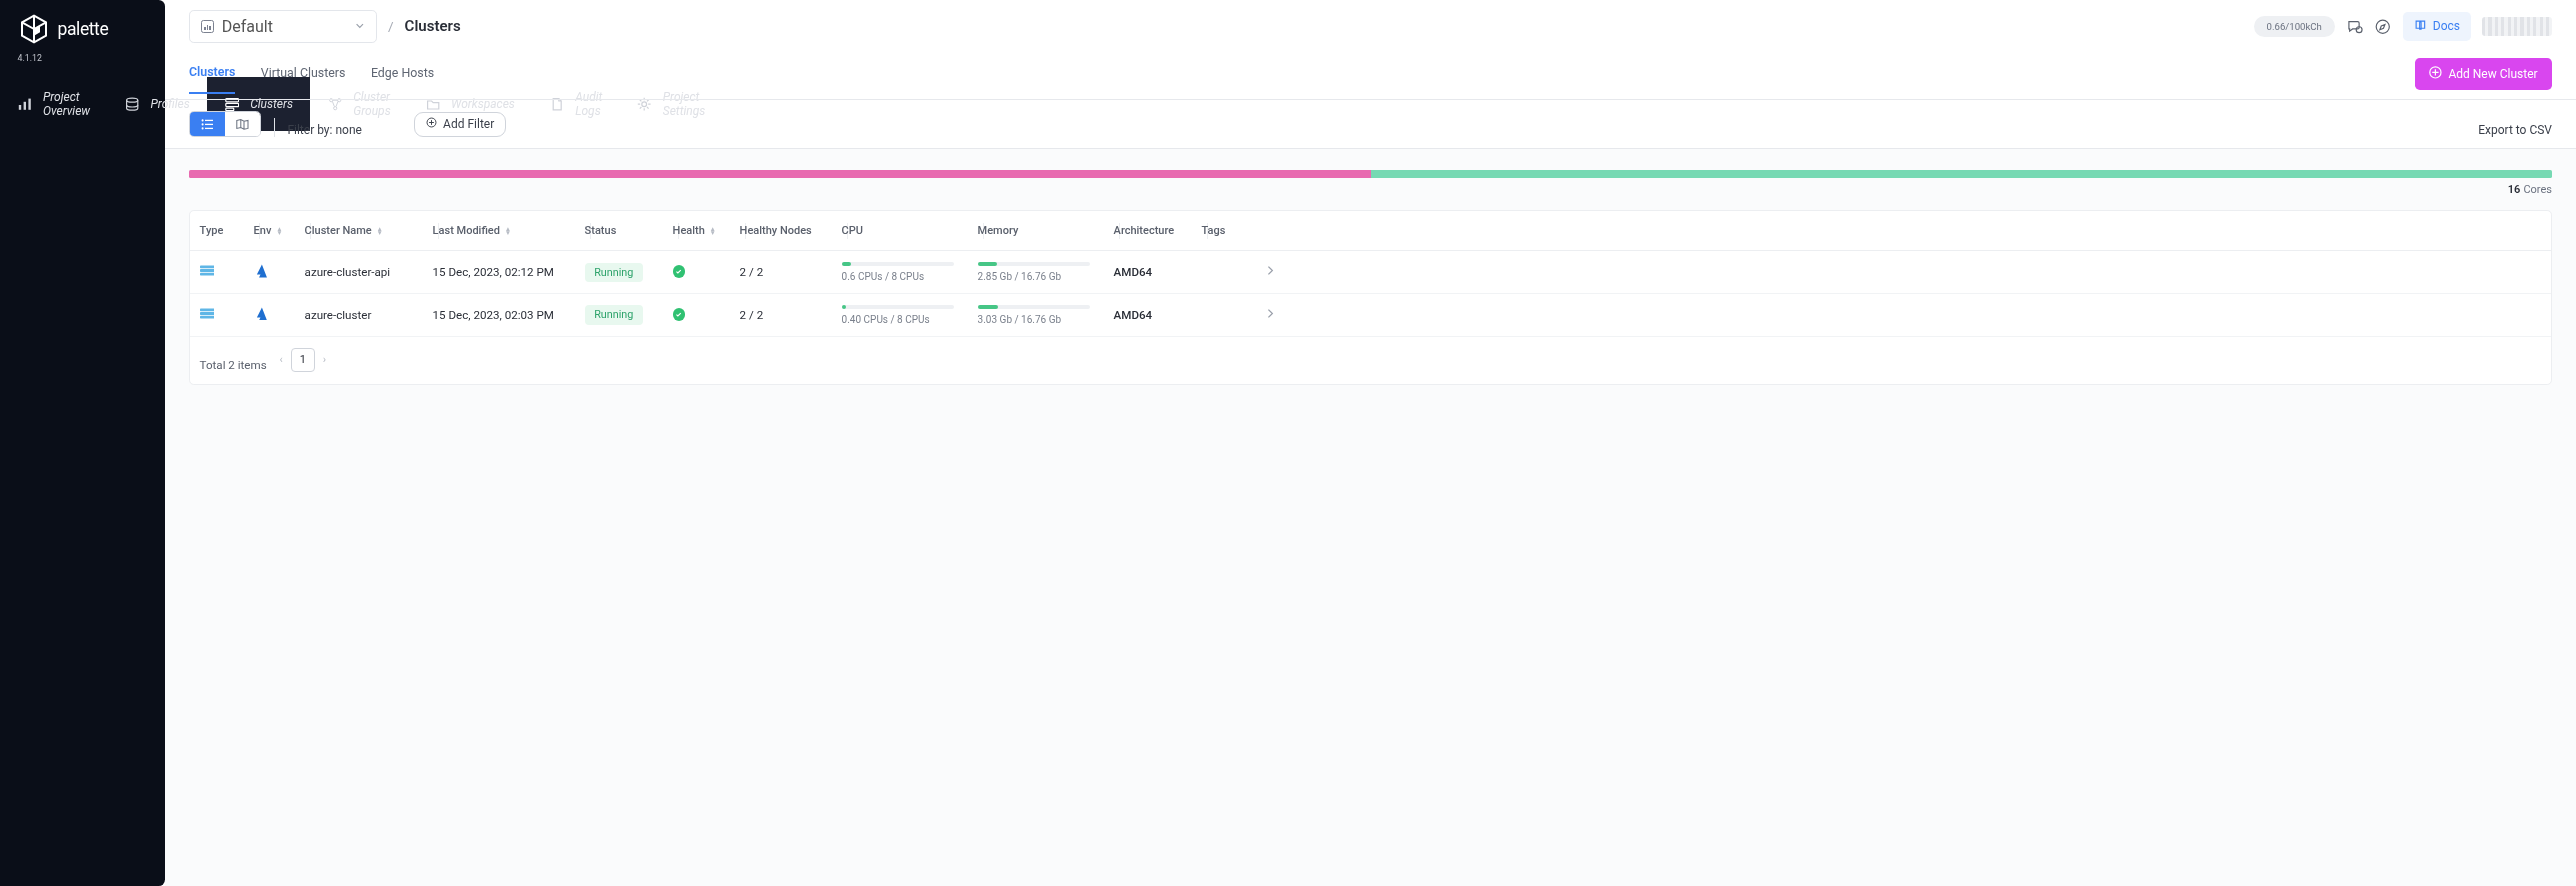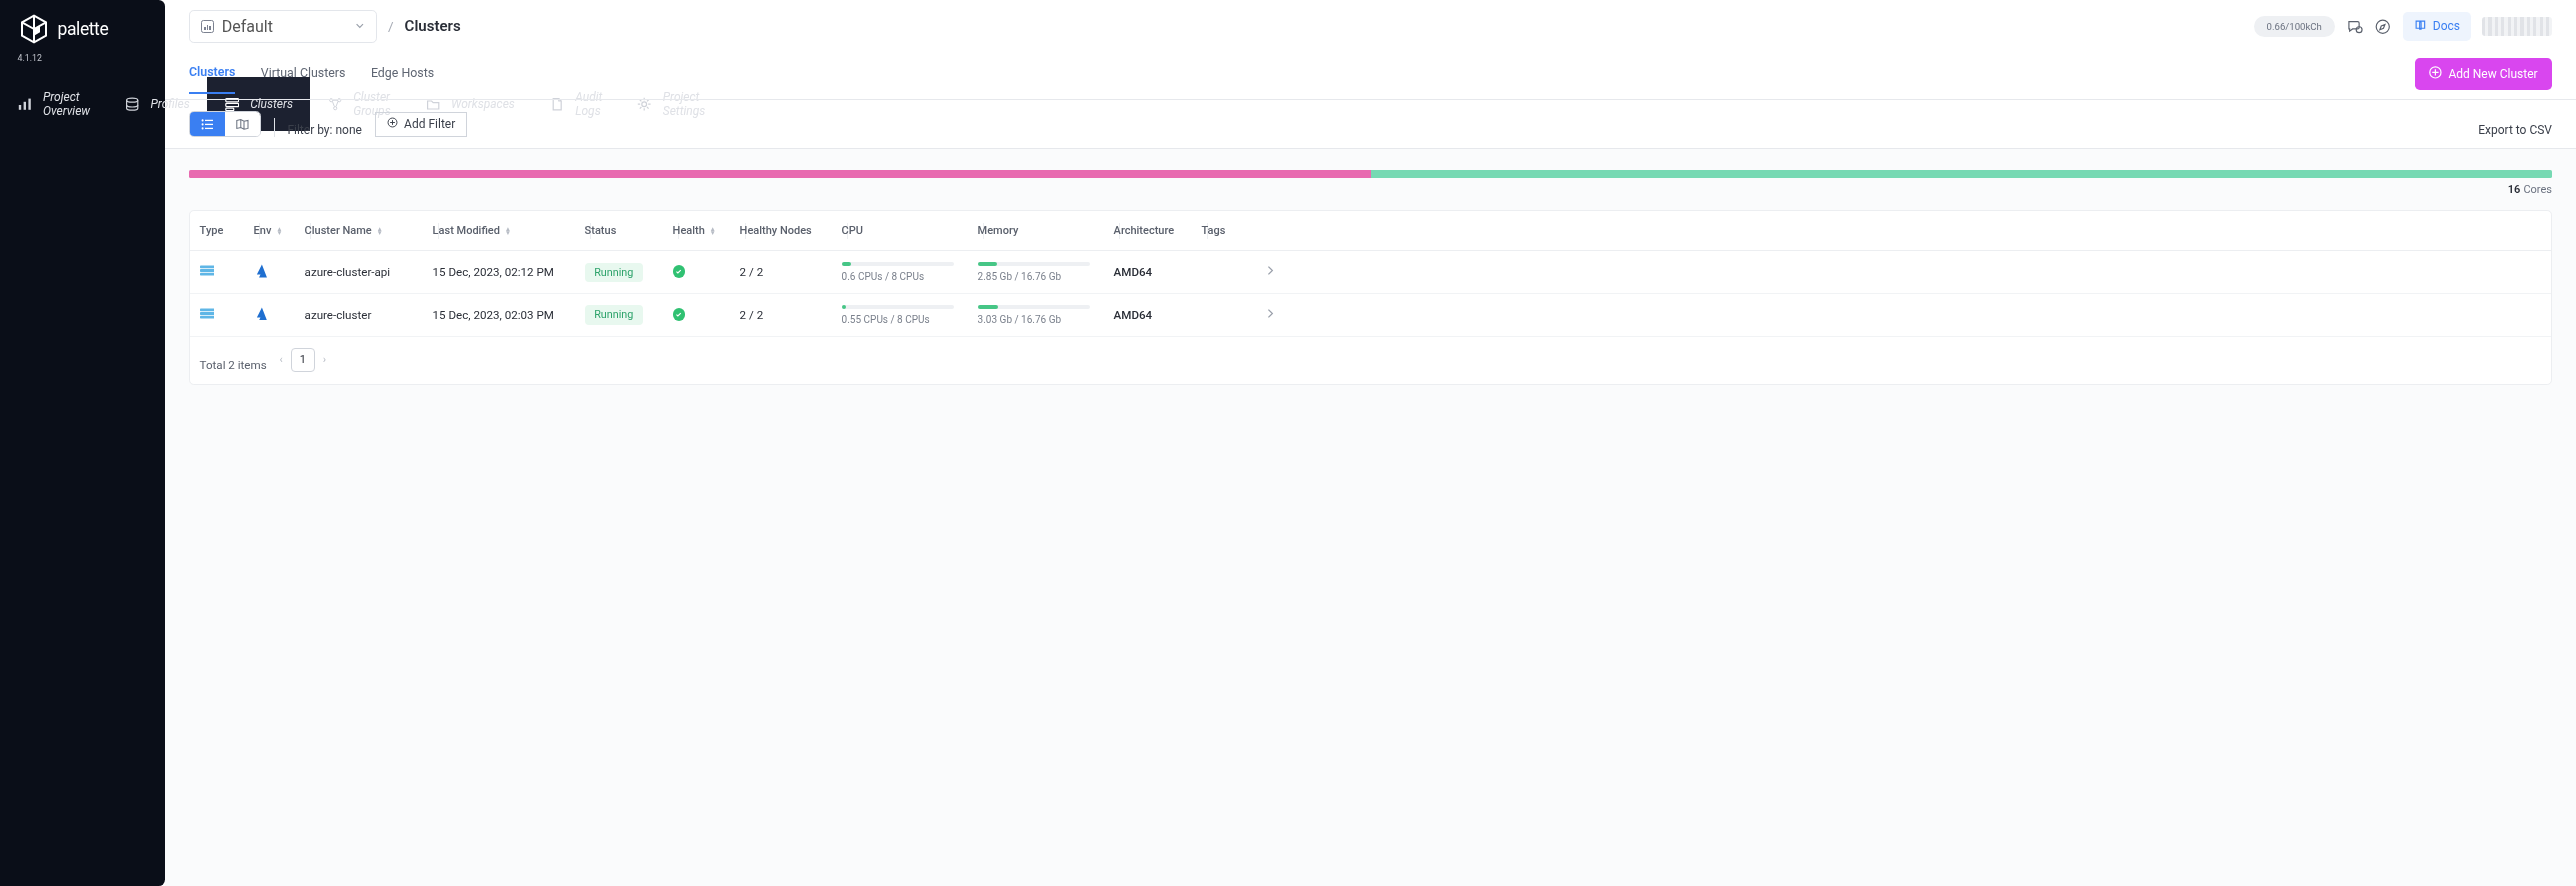--- a/index.html
+++ b/index.html
@@ -44,21 +44,21 @@
     .add-cluster { margin-left: auto; background: #d946ef; color: #fff; display: flex; align-items: center; gap: 6.4px; padding: 8px 14.4px; border-radius: 4.8px; font-size: 12px; cursor: pointer; margin-bottom:9.6px;}
     
     
     .filter-row { display: flex; align-items: flex-end; padding: 11px 24px; gap: 12.8px; border-bottom: 0.8px solid #e6e8ec; }
     .view-toggle { display: flex; border: 0.8px solid #d0d4db; border-radius: 4.8px; overflow: hidden; }
     .view-btn { width: 35px; height: 24px; display:flex; align-items:center; justify-content:center; background:#fff; cursor:pointer; color:#6b7280;}
     .view-btn.active { background: #3a7ff2; color: #fff; }
     .divider { width: 0.8px; height: 19px; background: #e0e3e8; }
     .filter-label { font-size: 12px; color:#3a3f4a; }
     .filter-label .fv{ color:#3a3f4a; }
-    .add-filter-btn { display: flex; align-items: center; gap: 6.4px; border: 0.8px solid #d0d4db; border-radius: 0; padding: 4.8px 11px; font-size: 12px; color: #3a3f4a; cursor: pointer; }
+    .add-filter-btn { display: flex; align-items: center; gap: 6.4px; border: 0.8px solid #d0d4db; border-radius: 9px; padding: 4.8px 11px; font-size: 12px; color: #3a3f4a; cursor: pointer; margin-left: 39px; }
     .export-link { margin-left: auto; font-size: 12px; color: #3a3f4a; cursor: pointer; }
     
     
     .content { flex:1; padding: 0 24px 24px; overflow:auto; background:#fafbfc; }
     
     
     .band { display:flex; height: 8px; margin-top: 21px; border-radius: 1.6px; overflow:hidden; }
     .band-pink { background: #e86ab0; }
     .band-green { background: #76d9b3; }
     .cores-label { text-align:right; margin: 4.8px 0 14.4px; font-size:11px; color:#6b7280; }
@@ -379,21 +379,21 @@
                 <svg viewBox="0 0 10 10">
                   <path d="M2 5l2 2 4-4" stroke="#fff" stroke-width="1.6" fill="none"></path>
                 </svg>
               </span>
             </div>
           <div>2 / 2</div>
           <div class="meter">
             <div class="meter-bar">
                 <div class="meter-fill" style="width:4%"></div>
               </div>
-            <span class="meter-text">0.55 CPUs / 8 CPUs</span>
+            <span class="meter-text">0.40 CPUs / 8 CPUs</span>
           </div>
           <div class="meter">
             <div class="meter-bar">
                 <div class="meter-fill" style="width:18%"></div>
               </div>
             <span class="meter-text">3.03 Gb / 16.76 Gb</span>
           </div>
           <div class="arch">AMD64</div>
           <div></div>
           <div class="row-chevron"><svg width="8" height="11" viewBox="0 0 10 14">

